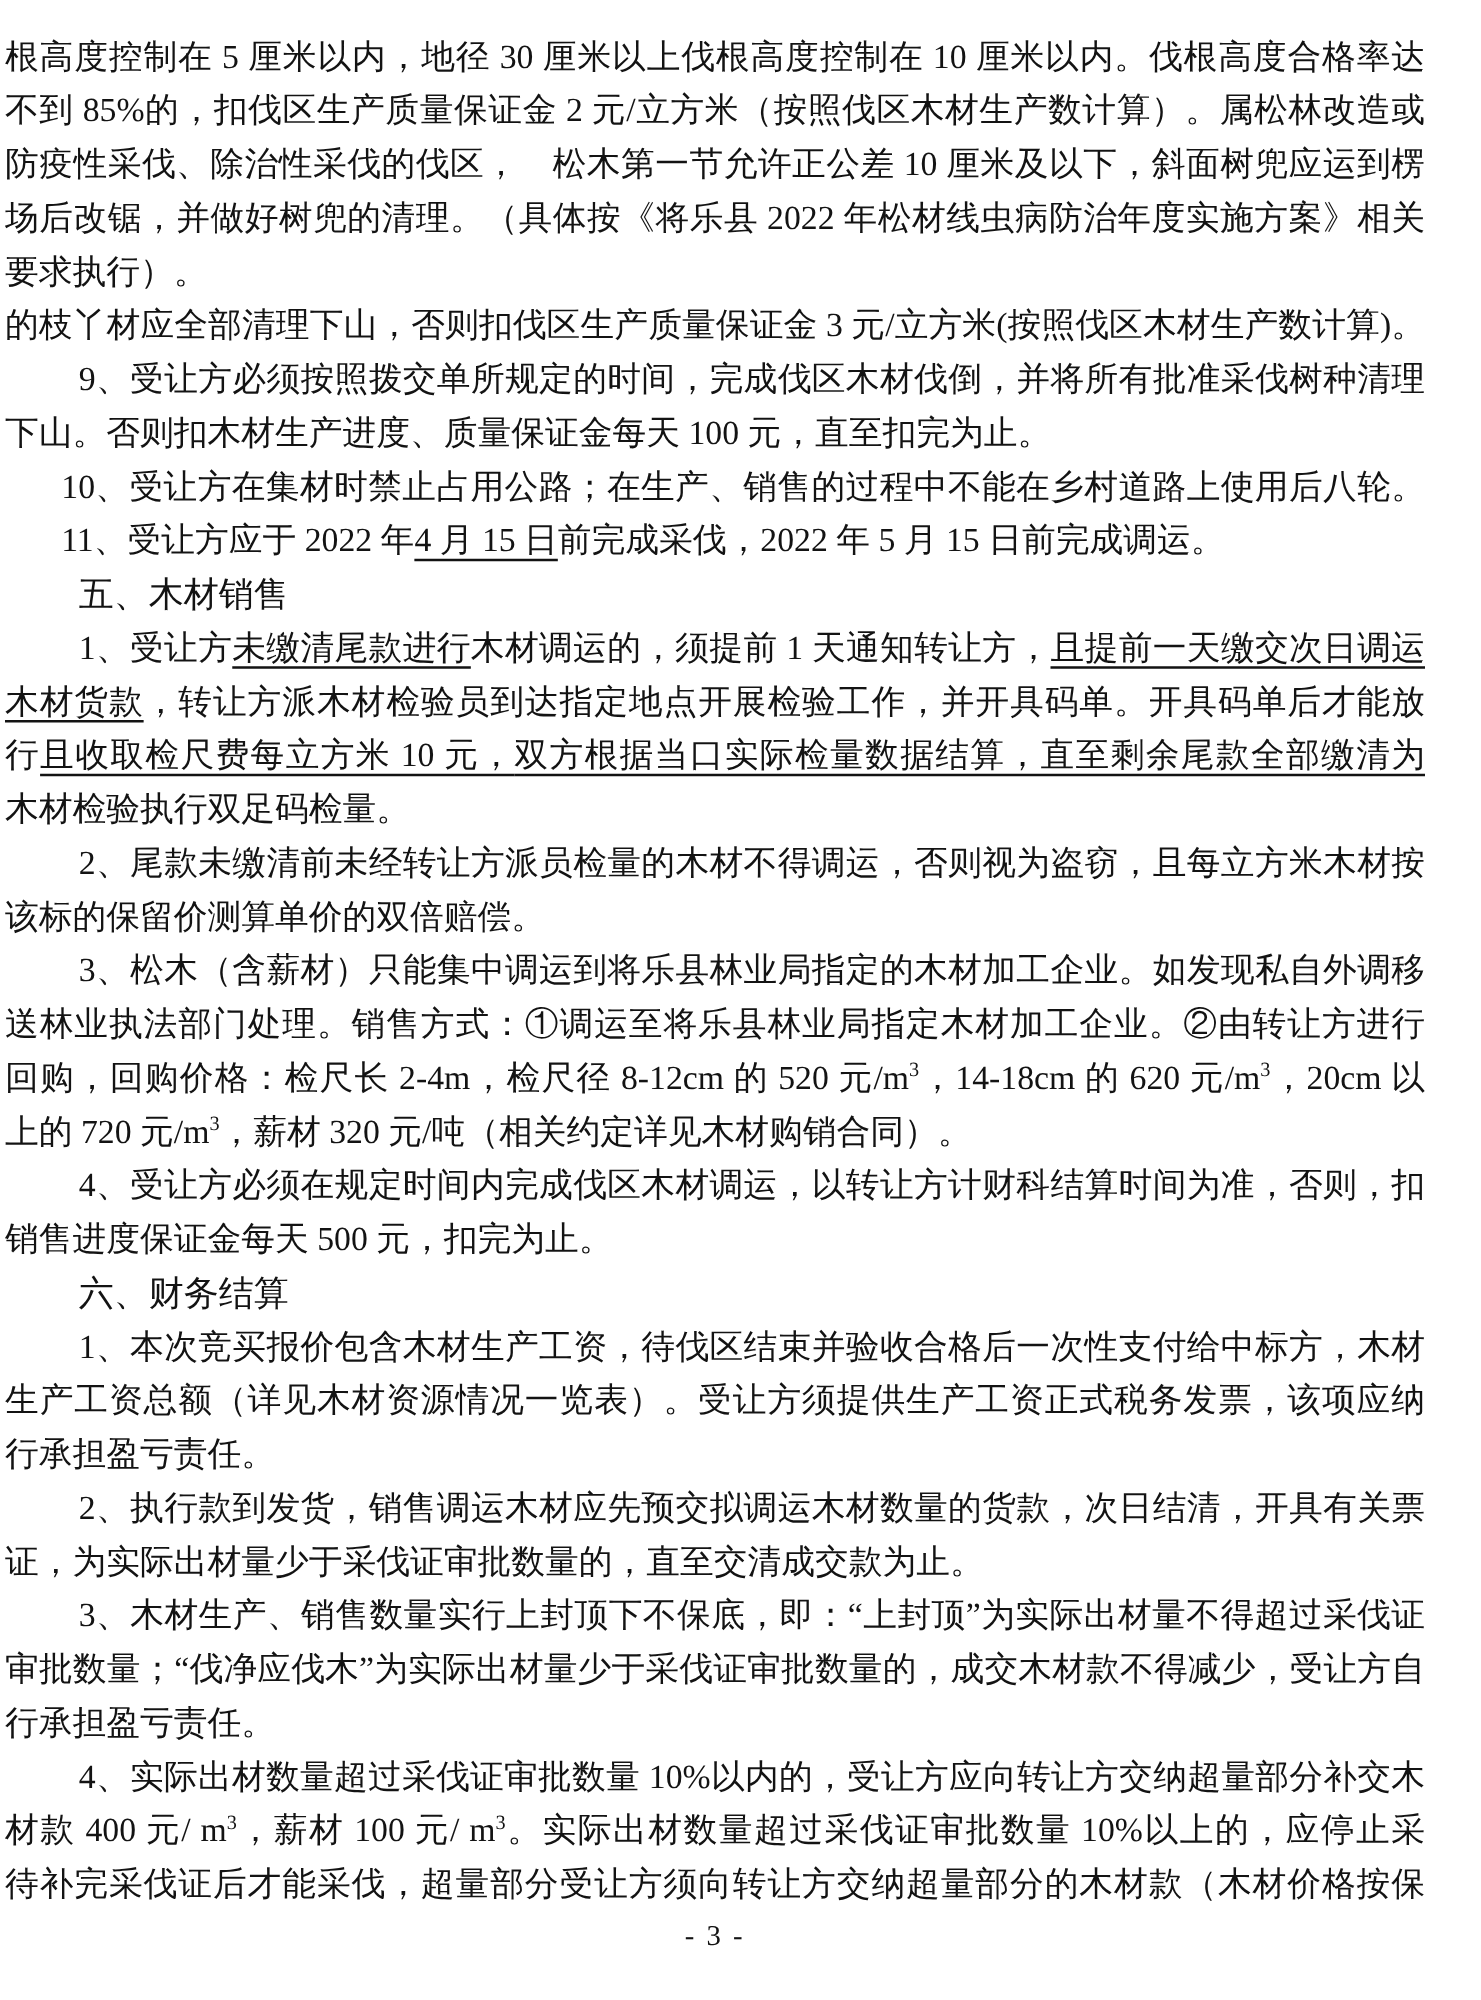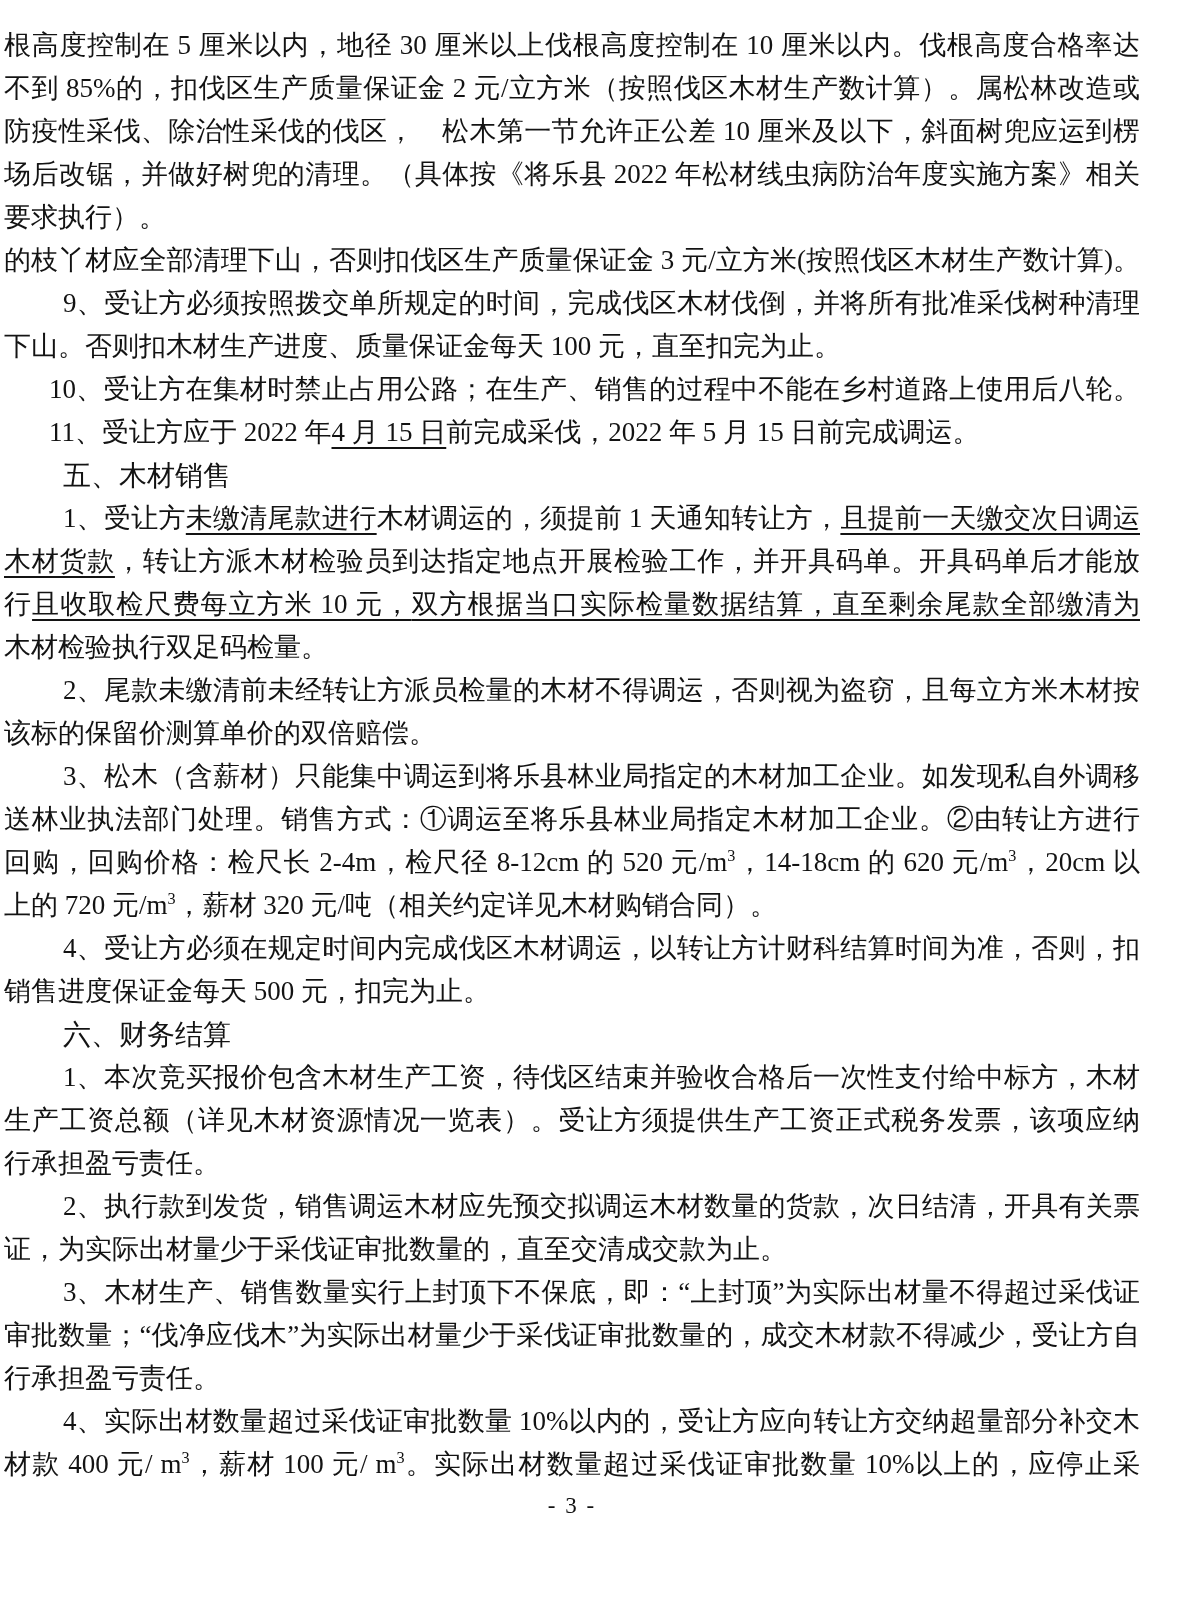--- a/index.html
+++ b/index.html
@@ -83,15 +83,16 @@
       <div class="line indent-num last-j"><span>1、本次竞买报价包含木材生产工资，待伐区结束并验收合格后一次性支付给中标方，木材</span></div>
       <div class="line indent-none last-j"><span>生产工资总额（详见木材资源情况一览表）。受让方须提供生产工资正式税务发票，该项应纳</span></div>
       <div class="line indent-none last-l"><span>行承担盈亏责任。</span></div>
       <div class="line indent-num last-j"><span>2、执行款到发货，销售调运木材应先预交拟调运木材数量的货款，次日结清，开具有关票</span></div>
       <div class="line indent-none last-l"><span>证，为实际出材量少于采伐证审批数量的，直至交清成交款为止。</span></div>
       <div class="line indent-num last-j"><span>3、木材生产、销售数量实行上封顶下不保底，即：“上封顶”为实际出材量不得超过采伐证</span></div>
       <div class="line indent-none last-j"><span>审批数量；“伐净应伐木”为实际出材量少于采伐证审批数量的，成交木材款不得减少，受让方自</span></div>
       <div class="line indent-none last-l"><span>行承担盈亏责任。</span></div>
       <div class="line indent-num last-j"><span>4、实际出材数量超过采伐证审批数量 10%以内的，受让方应向转让方交纳超量部分补交木</span></div>
       <div class="line indent-none last-j"><span>材款 400 元/ m</span><sup class="sup">3</sup><span>，薪材 100 元/ m</span><sup class="sup">3</sup><span>。实际出材数量超过采伐证审批数量 10%以上的，应停止采伐，</span></div>
+      <div class="line indent-none last-j"><span>待补完采伐证后才能采伐，超量部分受让方须向转让方交纳超量部分的木材款（木材价格按保</span></div>
     </div>
   <div class="footer">- 3 -</div>
 </div>
 
 </body></html>

